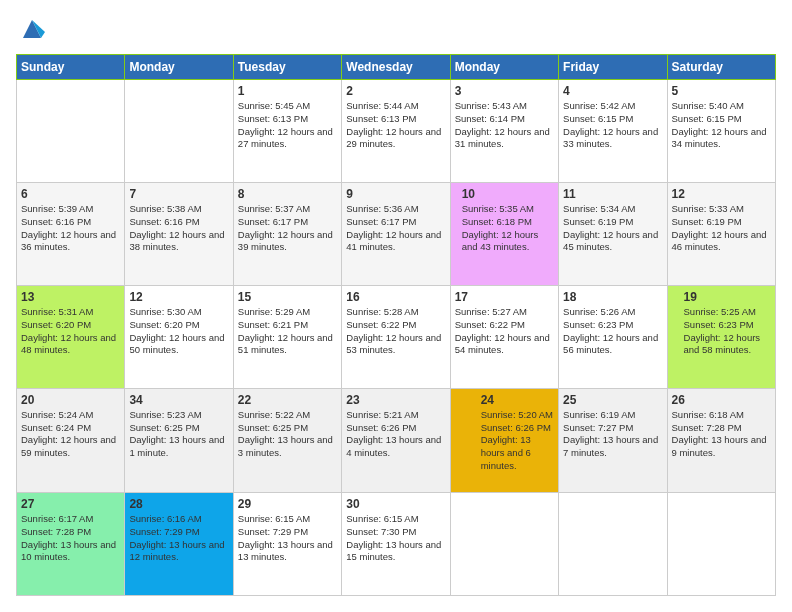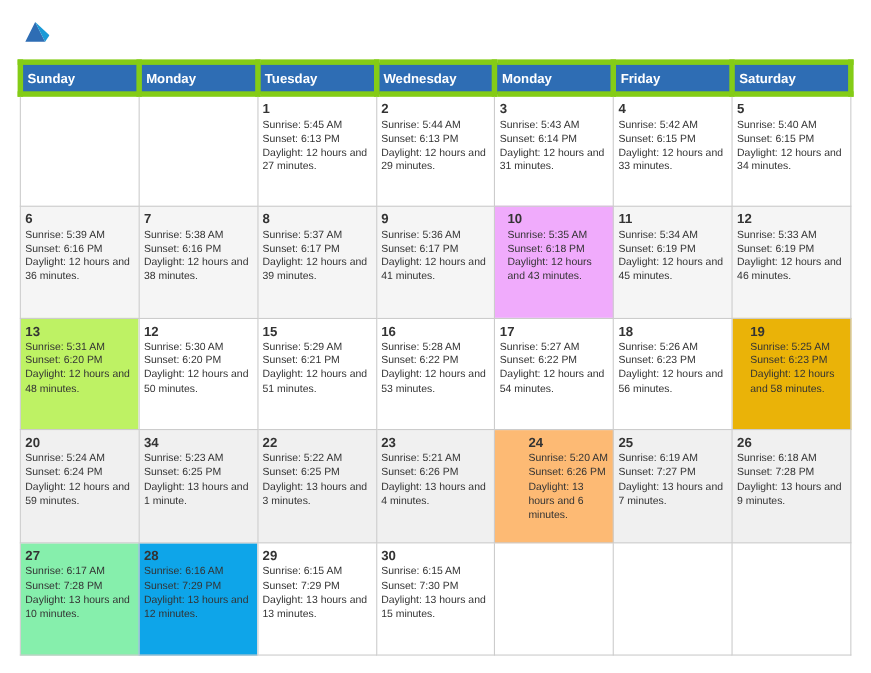--- a/index.html
+++ b/index.html
@@ -46,21 +46,21 @@
       border-collapse: collapse;
       width: 100%;
       table-layout: fixed;
     }
     .calendar thead tr th {
       background: #2e6db4;
       color: #fff;
       font-size: 12px;
       font-weight: bold;
       padding: 5px 4px;
-      border: 5px solid #84cc16;
+      border: 1px solid #84cc16;
       text-align: left;
     }
     .calendar tbody tr td {
       border: 1px solid #ccc;
       vertical-align: top;
       padding: 4px 4px 4px 4px;
       height: 88px;
     }
     .day-num {
       font-size: 12px;
@@ -185,21 +185,21 @@
             <div class="day-info">Sunrise: 5:28 AM<br>Sunset: 6:22 PM<br>Daylight: 12 hours and 53 minutes.</div>
           </td>
           <td style="background: rgb(255, 255, 255);">
             <span class="day-num">17</span>
             <div class="day-info">Sunrise: 5:27 AM<br>Sunset: 6:22 PM<br>Daylight: 12 hours and 54 minutes.</div>
           </td>
           <td style="background: rgb(255, 255, 255);">
             <span class="day-num">18</span>
             <div class="day-info">Sunrise: 5:26 AM<br>Sunset: 6:23 PM<br>Daylight: 12 hours and 56 minutes.</div>
           </td>
-          <td style="background: #eab308; padding-left: 16px;">
+          <td style="background: #bef264; padding-left: 16px;">
             <span class="day-num">19</span>
             <div class="day-info">Sunrise: 5:25 AM<br>Sunset: 6:23 PM<br>Daylight: 12 hours and 58 minutes.</div>
           </td>
         </tr>
         <tr>
           <td style="background: rgb(240, 240, 240);">
             <span class="day-num">20</span>
             <div class="day-info">Sunrise: 5:24 AM<br>Sunset: 6:24 PM<br>Daylight: 12 hours and 59 minutes.</div>
           </td>
           <td style="background: rgb(240, 240, 240);">
@@ -207,21 +207,21 @@
             <div class="day-info">Sunrise: 5:23 AM<br>Sunset: 6:25 PM<br>Daylight: 13 hours and 1 minute.</div>
           </td>
           <td style="background: rgb(240, 240, 240);">
             <span class="day-num">22</span>
             <div class="day-info">Sunrise: 5:22 AM<br>Sunset: 6:25 PM<br>Daylight: 13 hours and 3 minutes.</div>
           </td>
           <td style="background: rgb(240, 240, 240);">
             <span class="day-num">23</span>
             <div class="day-info">Sunrise: 5:21 AM<br>Sunset: 6:26 PM<br>Daylight: 13 hours and 4 minutes.</div>
           </td>
-          <td style="background: #fdba74; padding-left: 30px;">
+          <td style="background: #eab308; padding-left: 30px;">
             <span class="day-num">24</span>
             <div class="day-info">Sunrise: 5:20 AM<br>Sunset: 6:26 PM<br>Daylight: 13 hours and 6 minutes.</div>
           </td>
           <td style="background: rgb(240, 240, 240);">
             <span class="day-num">25</span>
             <div class="day-info">Sunrise: 6:19 AM<br>Sunset: 7:27 PM<br>Daylight: 13 hours and 7 minutes.</div>
           </td>
           <td style="background: rgb(240, 240, 240);">
             <span class="day-num">26</span>
             <div class="day-info">Sunrise: 6:18 AM<br>Sunset: 7:28 PM<br>Daylight: 13 hours and 9 minutes.</div>

